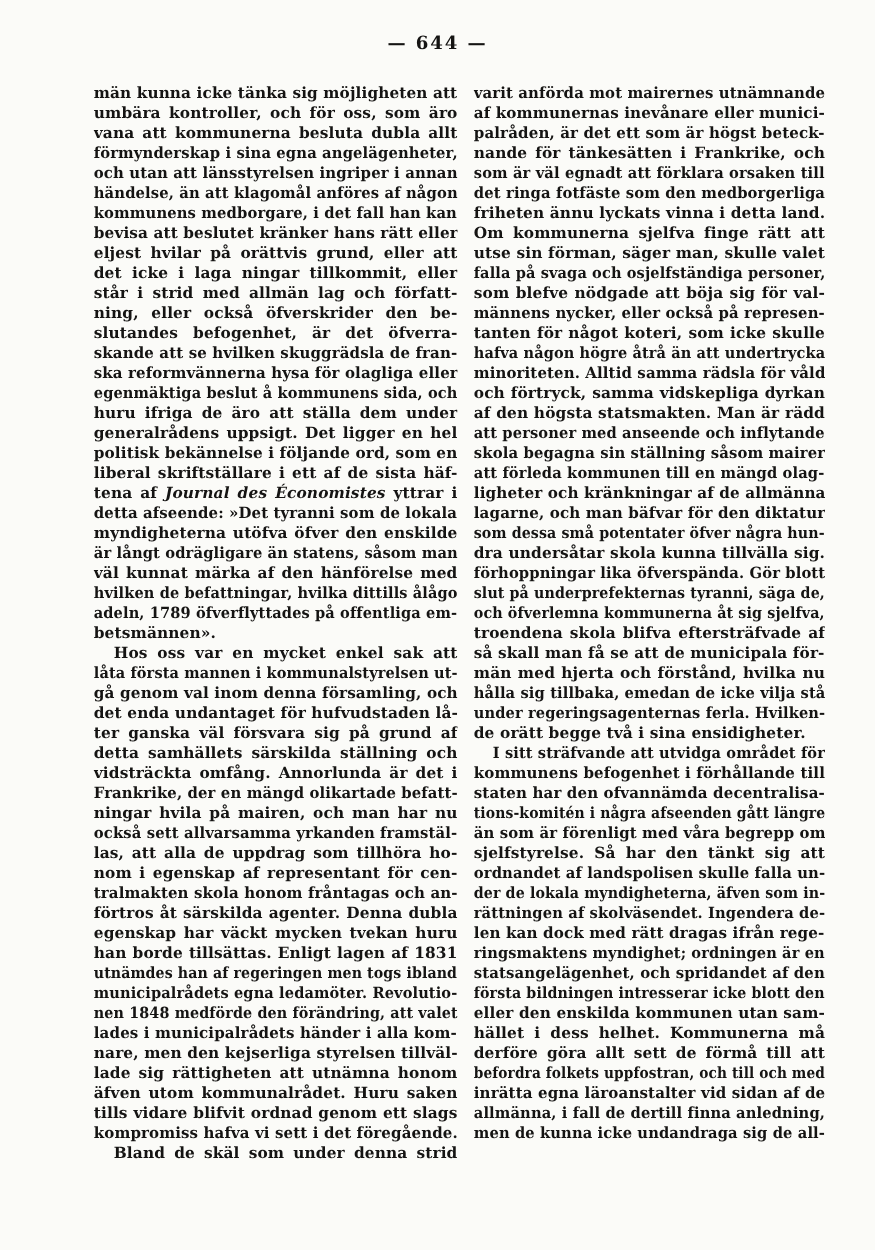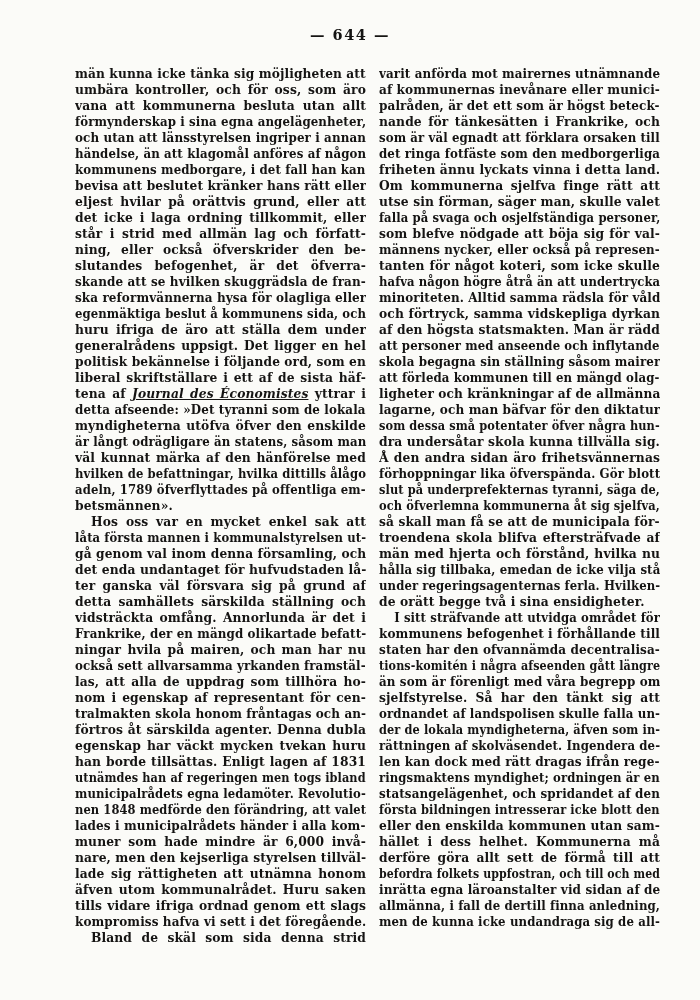--- a/index.html
+++ b/index.html
@@ -52,40 +52,40 @@
     line-height: 16px;
     height: 16px;
     white-space: nowrap;
     text-align: justify;
     text-align-last: justify;
     letter-spacing: 0.1px;
   }
   .line.last {
     text-align-last: left;
   }
-  .it { font-style: italic; text-decoration: underline; }
+  .it { font-style: italic; }
 </style>
 </head>
 <body>
 
 <div class="page">
   <div class="page-header">— 644 —</div>
   <div class="cols">
     <div class="col col-left">
         <div class="para">
           <div class="line" style="transform: scaleX(0.993174); transform-origin: left center;"><span>män kunna icke tänka sig möjligheten att</span></div>
           <div class="line"><span>umbära kontroller, och för oss, som äro</span></div>
-          <div class="line"><span>vana att kommunerna besluta utan allt</span></div>
+          <div class="line"><span>vana att kommunerna besluta dubla allt</span></div>
           <div class="line" style="transform: scaleX(0.960396); transform-origin: left center;"><span>förmynderskap i sina egna angelägenheter,</span></div>
           <div class="line" style="transform: scaleX(0.97); transform-origin: left center;"><span>och utan att länsstyrelsen ingriper i annan</span></div>
           <div class="line" style="transform: scaleX(0.960396); transform-origin: left center;"><span>händelse, än att klagomål anföres af någon</span></div>
           <div class="line" style="transform: scaleX(0.960396); transform-origin: left center;"><span>kommunens medborgare, i det fall han kan</span></div>
           <div class="line" style="transform: scaleX(0.993174); transform-origin: left center;"><span>bevisa att beslutet kränker hans rätt eller</span></div>
           <div class="line"><span>eljest hvilar på orättvis grund, eller att</span></div>
-          <div class="line"><span>det icke i laga ordning tillkommit, eller</span></div>
+          <div class="line"><span>det icke i laga ningar tillkommit, eller</span></div>
           <div class="line"><span>står i strid med allmän lag och författ-</span></div>
           <div class="line"><span>ning, eller också öfverskrider den be-</span></div>
           <div class="line"><span>slutandes befogenhet, är det öfverra-</span></div>
           <div class="line" style="transform: scaleX(0.97651); transform-origin: left center;"><span>skande att se hvilken skuggrädsla de fran-</span></div>
           <div class="line" style="transform: scaleX(0.97651); transform-origin: left center;"><span>ska reformvännerna hysa för olagliga eller</span></div>
           <div class="line" style="transform: scaleX(0.947883); transform-origin: left center;"><span>egenmäktiga beslut å kommunens sida, och</span></div>
           <div class="line"><span>huru ifriga de äro att ställa dem under</span></div>
           <div class="line"><span>generalrådens uppsigt. Det ligger en hel</span></div>
           <div class="line" style="transform: scaleX(0.993174); transform-origin: left center;"><span>politisk bekännelse i följande ord, som en</span></div>
           <div class="line"><span>liberal skriftställare i ett af de sista häf-</span></div>
@@ -112,29 +112,28 @@
           <div class="line"><span>las, att alla de uppdrag som tillhöra ho-</span></div>
           <div class="line"><span>nom i egenskap af representant för cen-</span></div>
           <div class="line" style="transform: scaleX(0.97651); transform-origin: left center;"><span>tralmakten skola honom fråntagas och an-</span></div>
           <div class="line"><span>förtros åt särskilda agenter. Denna dubla</span></div>
           <div class="line"><span>egenskap har väckt mycken tvekan huru</span></div>
           <div class="line"><span>han borde tillsättas. Enligt lagen af 1831</span></div>
           <div class="line" style="transform: scaleX(0.920886); transform-origin: left center;"><span>utnämdes han af regeringen men togs ibland</span></div>
           <div class="line" style="transform: scaleX(0.947883); transform-origin: left center;"><span>municipalrådets egna ledamöter. Revolutio-</span></div>
           <div class="line" style="transform: scaleX(0.932692); transform-origin: left center;"><span>nen 1848 medförde den förändring, att valet</span></div>
           <div class="line" style="transform: scaleX(0.979798); transform-origin: left center;"><span>lades i municipalrådets händer i alla kom-</span></div>
-          <div class="line"><span>muner som hade mindre är 6,000 invå-</span></div>
           <div class="line"><span>nare, men den kejserliga styrelsen tillväl-</span></div>
           <div class="line"><span>lade sig rättigheten att utnämna honom</span></div>
           <div class="line"><span>äfven utom kommunalrådet. Huru saken</span></div>
-          <div class="line"><span>tills vidare ifriga ordnad genom ett slags</span></div>
+          <div class="line"><span>tills vidare blifvit ordnad genom ett slags</span></div>
           <div class="line last" style="transform: scaleX(0.97651); transform-origin: left center;"><span>kompromiss hafva vi sett i det föregående.</span></div>
         </div>
         <div class="para indent">
-          <div class="line"><span>Bland de skäl som sida denna strid</span></div>
+          <div class="line"><span>Bland de skäl som under denna strid</span></div>
         </div>
       </div>
     <div class="divider"></div>
     <div class="col col-right">
         <div class="para">
           <div class="line" style="transform: scaleX(0.968966); transform-origin: left center;"><span>varit anförda mot mairernes utnämnande</span></div>
           <div class="line" style="transform: scaleX(0.985965); transform-origin: left center;"><span>af kommunernas inevånare eller munici-</span></div>
           <div class="line" style="transform: scaleX(0.979094); transform-origin: left center;"><span>palråden, är det ett som är högst beteck-</span></div>
           <div class="line"><span>nande för tänkesätten i Frankrike, och</span></div>
           <div class="line" style="transform: scaleX(0.955782); transform-origin: left center;"><span>som är väl egnadt att förklara orsaken till</span></div>
@@ -150,26 +149,25 @@
           <div class="line" style="transform: scaleX(0.972318); transform-origin: left center;"><span>minoriteten. Alltid samma rädsla för våld</span></div>
           <div class="line"><span>och förtryck, samma vidskepliga dyrkan</span></div>
           <div class="line"><span>af den högsta statsmakten. Man är rädd</span></div>
           <div class="line" style="transform: scaleX(0.952542); transform-origin: left center;"><span>att personer med anseende och inflytande</span></div>
           <div class="line" style="transform: scaleX(0.965636); transform-origin: left center;"><span>skola begagna sin ställning såsom mairer</span></div>
           <div class="line" style="transform: scaleX(0.955782); transform-origin: left center;"><span>att förleda kommunen till en mängd olag-</span></div>
           <div class="line" style="transform: scaleX(0.989437); transform-origin: left center;"><span>ligheter och kränkningar af de allmänna</span></div>
           <div class="line" style="transform: scaleX(0.982517); transform-origin: left center;"><span>lagarne, och man bäfvar för den diktatur</span></div>
           <div class="line" style="transform: scaleX(0.924342); transform-origin: left center;"><span>som dessa små potentater öfver några hun-</span></div>
           <div class="line"><span>dra undersåtar skola kunna tillvälla sig.</span></div>
-          <div class="line"><span>Å den andra sidan äro frihetsvännernas</span></div>
           <div class="line" style="transform: scaleX(0.959044); transform-origin: left center;"><span>förhoppningar lika öfverspända. Gör blott</span></div>
           <div class="line" style="transform: scaleX(0.924342); transform-origin: left center;"><span>slut på underprefekternas tyranni, säga de,</span></div>
           <div class="line" style="transform: scaleX(0.930464); transform-origin: left center;"><span>och öfverlemna kommunerna åt sig sjelfva,</span></div>
+          <div class="line"><span>troendena skola blifva eftersträfvade af</span></div>
           <div class="line" style="transform: scaleX(0.996454); transform-origin: left center;"><span>så skall man få se att de municipala för-</span></div>
-          <div class="line"><span>troendena skola blifva eftersträfvade af</span></div>
           <div class="line"><span>män med hjerta och förstånd, hvilka nu</span></div>
           <div class="line" style="transform: scaleX(0.955782); transform-origin: left center;"><span>hålla sig tillbaka, emedan de icke vilja stå</span></div>
           <div class="line" style="transform: scaleX(0.949324); transform-origin: left center;"><span>under regeringsagenternas ferla. Hvilken-</span></div>
           <div class="line last"><span>de orätt begge två i sina ensidigheter.</span></div>
         </div>
         <div class="para indent">
           <div class="line" style="transform: scaleX(0.949324); transform-origin: left center;"><span>I sitt sträfvande att utvidga området för</span></div>
           <div class="line" style="transform: scaleX(0.979094); transform-origin: left center;"><span>kommunens befogenhet i förhållande till</span></div>
           <div class="line" style="transform: scaleX(0.979094); transform-origin: left center;"><span>staten har den ofvannämda decentralisa-</span></div>
           <div class="line" style="transform: scaleX(0.909385); transform-origin: left center;"><span>tions-komitén i några afseenden gått längre</span></div>

